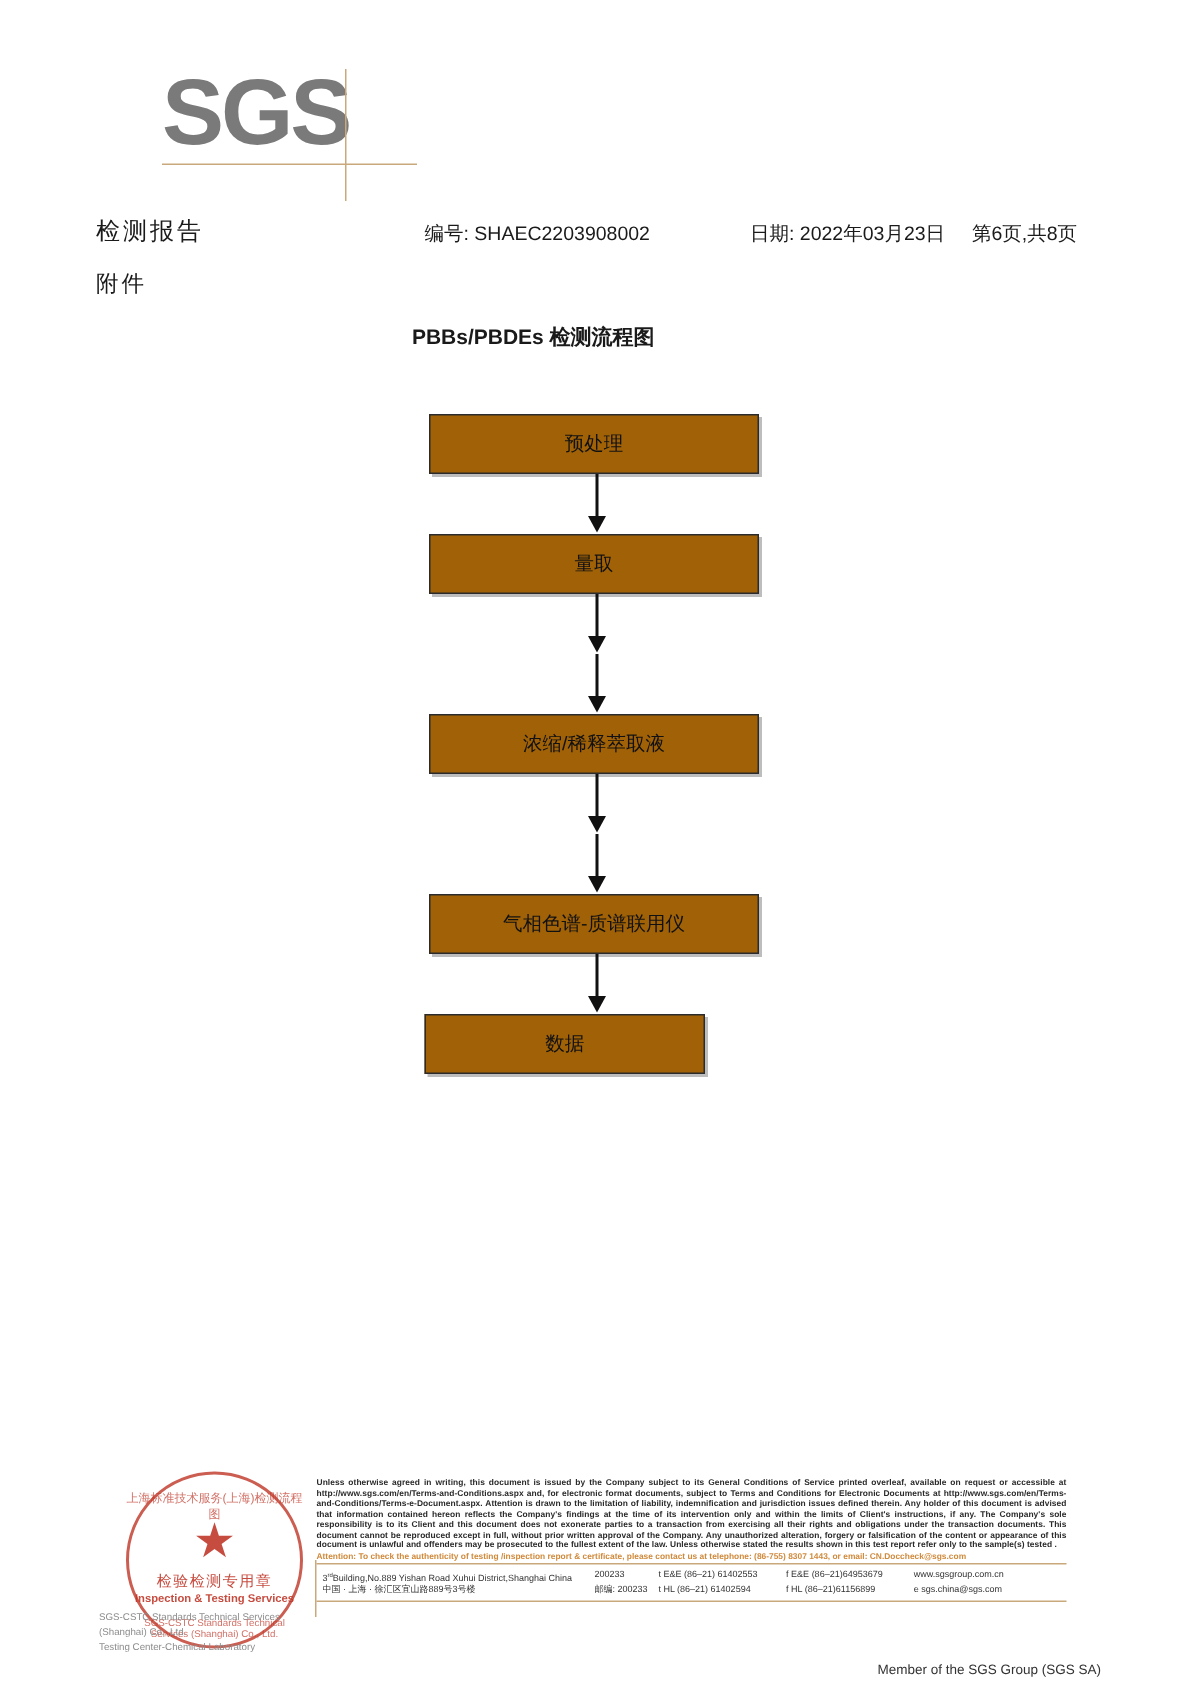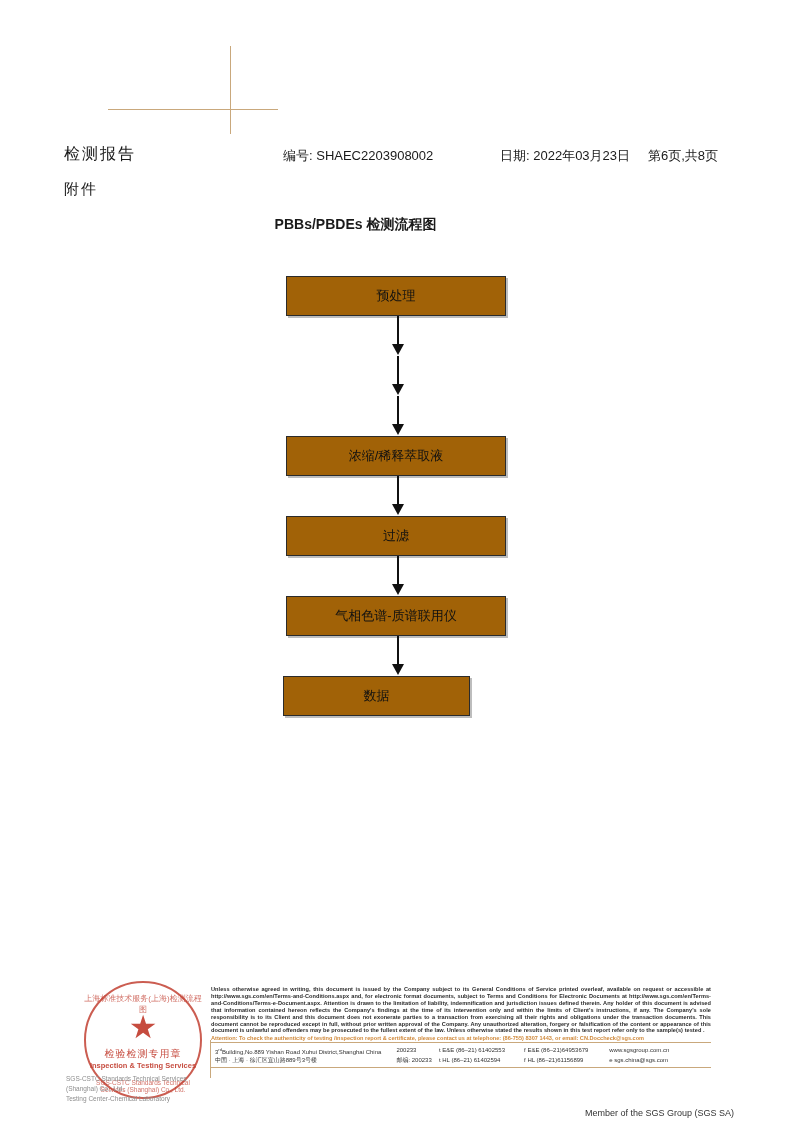--- a/index.html
+++ b/index.html
@@ -290,56 +290,57 @@
     width: 734px;
     text-align: right;
     font-size: 9px;
     color: #333;
   }
 </style>
 </head>
 <body>
 
 <div id="sgs-logo">
+  <div class="sgs-word">SGS</div>
   <div class="rule-h"></div>
   <div class="rule-v"></div>
 </div>
 
 <div class="hdr-row" id="report-title">检测报告</div>
 <div class="hdr-row" id="report-no">编号: SHAEC2203908002</div>
 <div class="hdr-row" id="report-date">日期: 2022年03月23日</div>
 <div class="hdr-row" id="page-indicator">第6页,共8页</div>
 <div class="hdr-row" id="attachment-label">附件</div>
 
 <div id="flow-title">PBBs/PBDEs 检测流程图</div>
 
 <div id="flowchart">
   <div class="flow-box wide">预处理</div>
   <div class="flow-arrow">
       <div class="shaft"></div>
       <div class="head"></div>
     </div>
 
+  <div class="flow-box wide">量取</div>
   <div class="flow-arrow">
       <div class="shaft"></div>
       <div class="head"></div>
     </div>
 
   <div class="flow-arrow">
       <div class="shaft"></div>
       <div class="head"></div>
     </div>
 
   <div class="flow-box wide">浓缩/稀释萃取液</div>
   <div class="flow-arrow">
       <div class="shaft"></div>
       <div class="head"></div>
     </div>
 
-  <div class="flow-box wide">过滤</div>
   <div class="flow-arrow">
       <div class="shaft"></div>
       <div class="head"></div>
     </div>
 
   <div class="flow-box wide">气相色谱-质谱联用仪</div>
   <div class="flow-arrow">
       <div class="shaft"></div>
       <div class="head"></div>
     </div>

